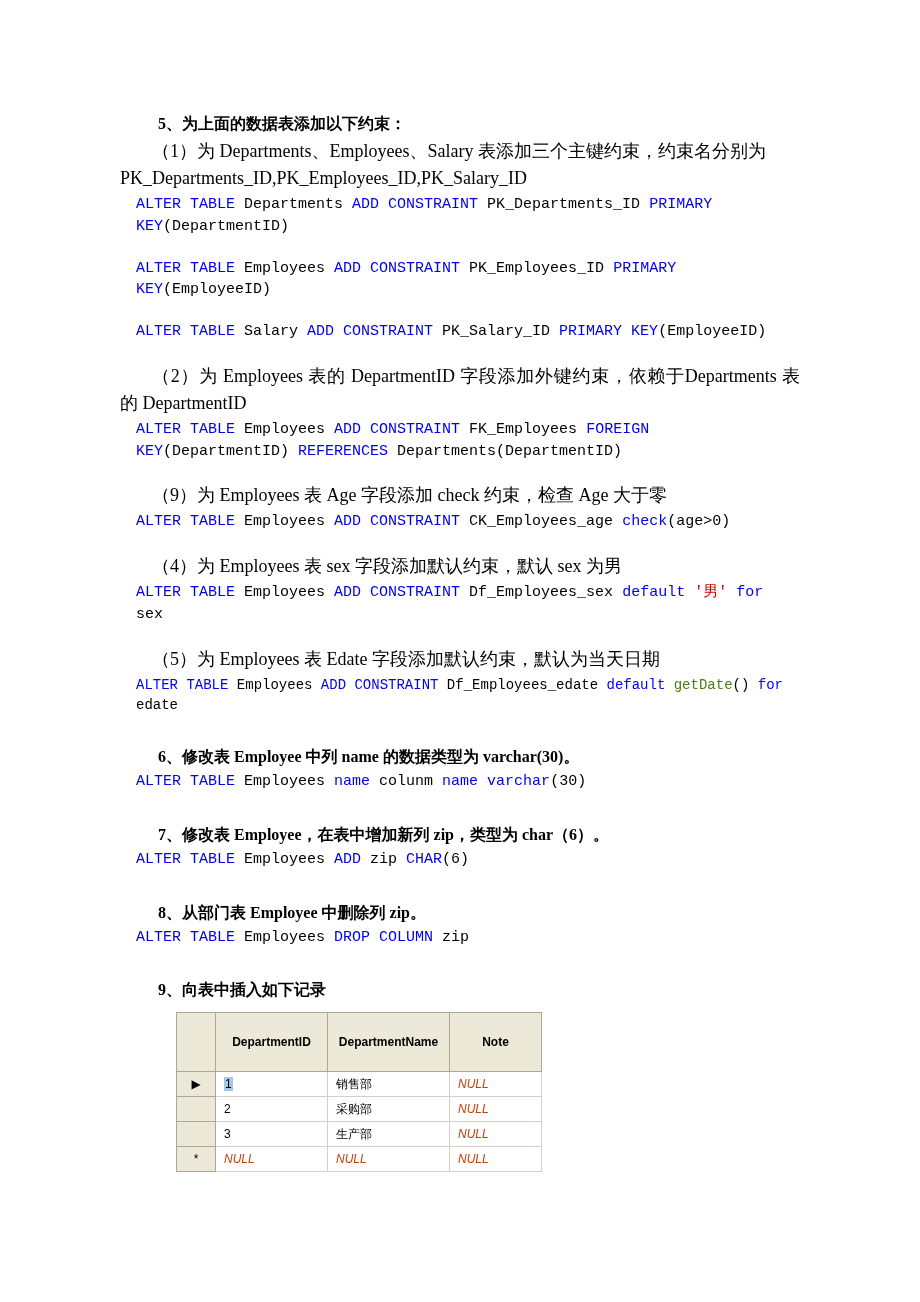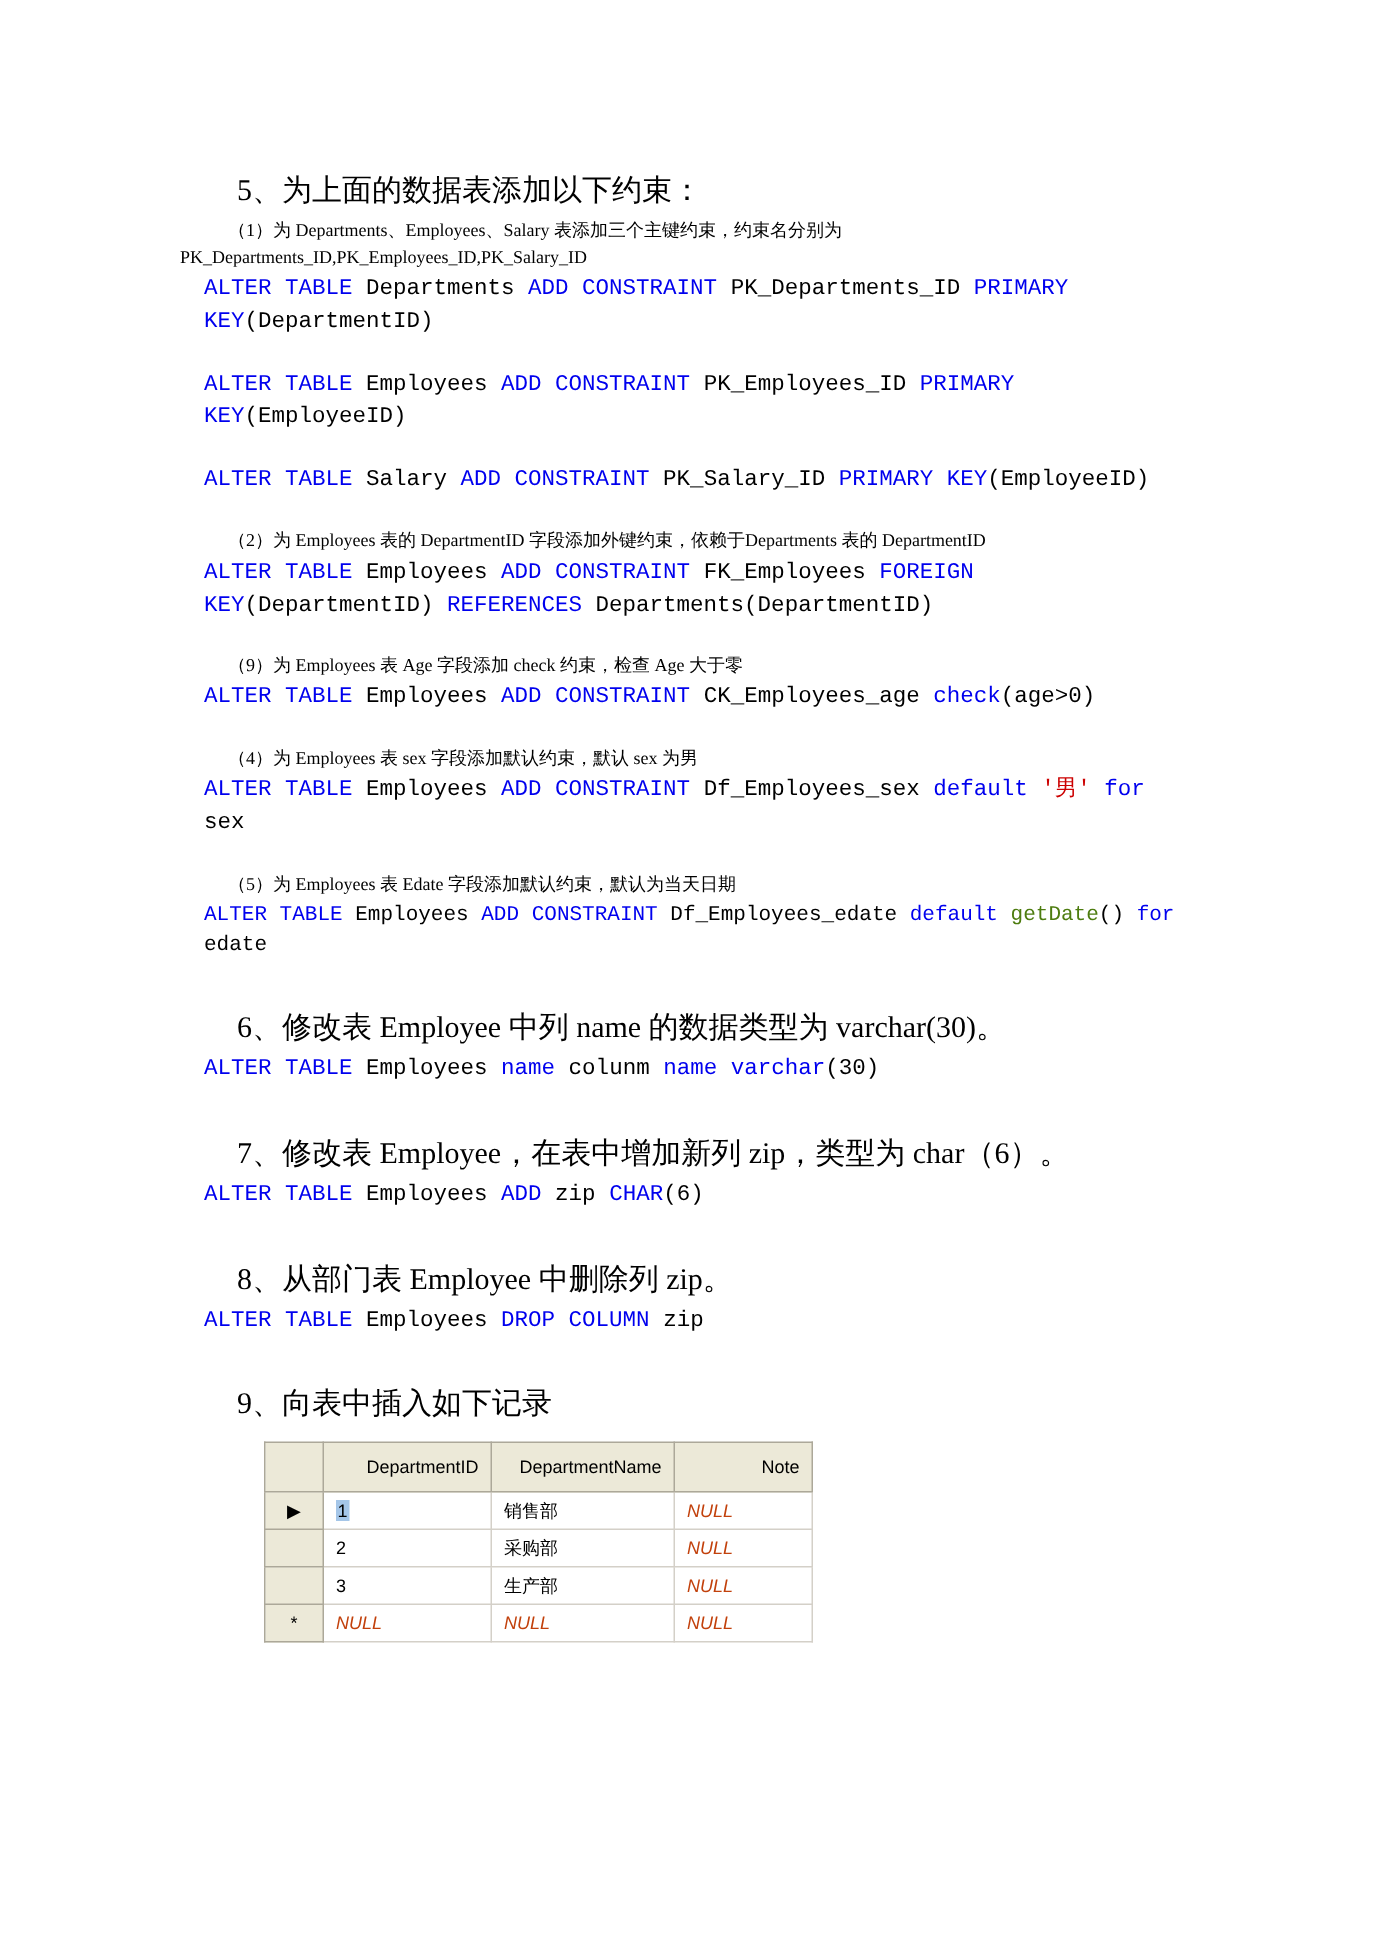--- a/index.html
+++ b/index.html
@@ -7,26 +7,27 @@
       font-size: 16px;
       background: #fff;
       margin: 0;
       padding: 100px 120px 60px 120px;
       width: 680px;
       color: #000;
       line-height: 1.5;
     }
     .section-heading {
       margin: 12px 0 2px 38px;
-      font-size: 20px;
+      font-size: 16px;
+      font-weight: bold;
     }
     .para {
       margin: 2px 0 2px 0;
       text-indent: 32px;
-      font-size: 12px;
+      font-size: 18px;
     }
     .code {
       font-family: "Courier New", monospace;
       font-size: 15px;
       margin: 2px 16px;
       line-height: 1.45;
       white-space: pre-wrap;
       word-break: break-word;
     }
     .kw { color: #0000ee; }
@@ -40,23 +41,23 @@
     }
     table.data {
       border-collapse: collapse;
       font-family: Tahoma, Arial, sans-serif;
       font-size: 12px;
       background: #fff;
     }
     table.data th {
       background: #ece9d8;
       border: 1px solid #aca899;
-      padding: 7px 8px;
-      text-align: right;
-      font-weight: normal;
+      padding: 20px 8px;
+      text-align: center;
+      font-weight: bold;
       color: #000;
     }
     table.data td {
       border: 1px solid #d4d0c8;
       padding: 3px 8px;
       min-width: 72px;
     }
     table.data td.selector {
       background: #ece9d8;
       border: 1px solid #aca899;

